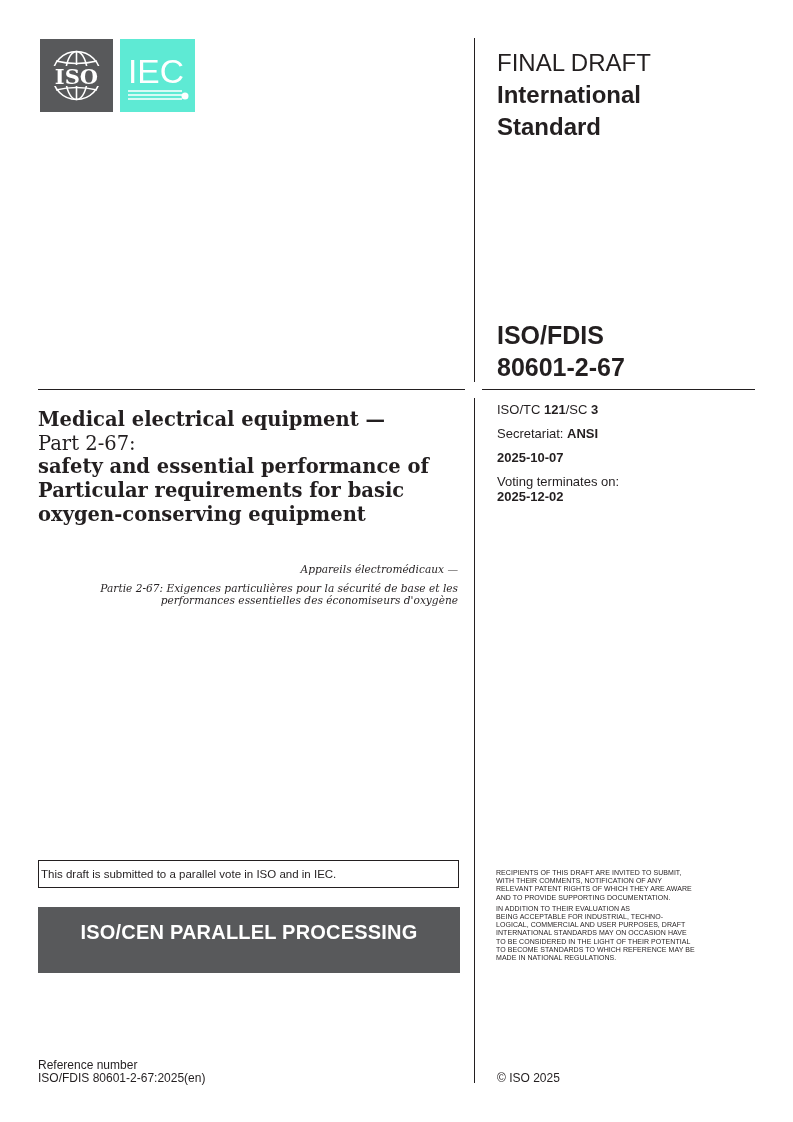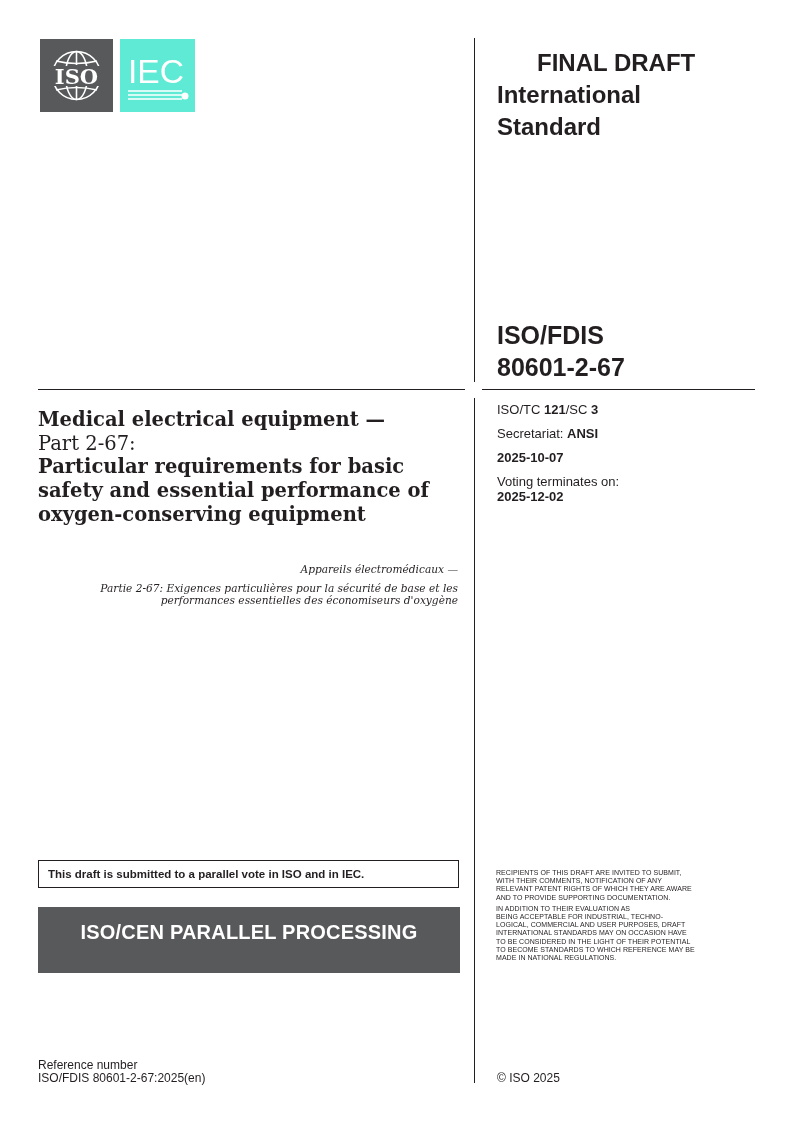--- a/index.html
+++ b/index.html
@@ -15,42 +15,42 @@
 
     
     #v-divider-top { left: 474px; top: 38px; width: 1px; height: 344px; background: #231f20; }
     #v-divider-bottom { left: 474px; top: 398px; width: 1px; height: 685px; background: #231f20; }
     #h-rule-left { left: 38px; top: 389px; width: 427px; height: 1px; background: #231f20; }
     #h-rule-right { left: 482px; top: 389px; width: 273px; height: 1px; background: #231f20; }
 
     
     #doc-type { left: 497px; top: 47px; width: 270px; }
     #doc-type div { font-size: 24px; font-weight: 700; line-height: 32px; color: #231f20; }
-    #doc-type .line1 { font-weight: 700; margin-left: 40px; }
+    #doc-type .line1 { font-weight: 400; }
     #doc-type .line2, #doc-type .line3 { font-weight: 600; }
 
     #doc-number { left: 497px; top: 319px; width: 270px; }
     #doc-number div { font-size: 25px; font-weight: 700; line-height: 32px; }
 
     
     #meta { left: 497px; top: 402px; width: 260px; font-size: 13px; line-height: 15px; color: #231f20; }
     #meta .row { margin-bottom: 9px; }
     #meta b { font-weight: 700; }
 
     
     #title-block { left: 38px; top: 407px; width: 420px; }
     #title-main { font-size: 19.5px; font-weight: 700; line-height: 26px; }
     #title-part { font-size: 19.5px; font-weight: 400; line-height: 22px; }
     #title-sub { font-size: 19.5px; font-weight: 700; line-height: 24px; }
 
     #fr-block { left: 38px; top: 563px; width: 420px; font-style: italic; font-size: 10.6px; line-height: 12.5px; color: #231f20; text-align: right; }
     #fr-block .fr-main { margin-bottom: 6px; }
 
     
-    #vote-notice { left: 38px; top: 860px; width: 421px; height: 28px; border: 1px solid #231f20; box-sizing: border-box; font-size: 11.5px; line-height: 26px; padding-left: 9px; font-weight: bold; }
+    #vote-notice { left: 38px; top: 860px; width: 421px; height: 28px; border: 1px solid #231f20; box-sizing: border-box; font-size: 11.5px; line-height: 26px; padding-left: 2px; }
 
     #parallel-banner { left: 38px; top: 907px; width: 422px; height: 66px; background: #58595b; color: #ffffff; text-align: center; font-size: 20px; font-weight: 700; line-height: 51px; letter-spacing: 0.2px; }
 
     
     #disclaimer { left: 496px; top: 869px; width: 262px; font-size: 7px; line-height: 8.2px; color: #231f20; letter-spacing: 0.05px; }
     #disclaimer p { margin: 0 0 3px 0; }
 
     
     #ref-block { left: 38px; top: 1059px; font-size: 12px; line-height: 13px; color: #231f20; }
     #copyright { left: 497px; top: 1072px; font-size: 12px; line-height: 13px; color: #231f20; }
@@ -114,22 +114,22 @@
   <div class="row">
     <div>Voting terminates on:</div>
     <b>2025-12-02</b>
   </div>
 </div>
 
 <div id="title-block" class="abs serif">
   <div id="title-main">Medical electrical equipment —</div>
   <div id="title-part">Part 2-67:</div>
   <div id="title-sub">
+    <div>safety and essential performance of</div>
     <div>Particular requirements for basic</div>
-    <div>safety and essential performance of</div>
     <div>oxygen-conserving equipment</div>
   </div>
 </div>
 
 <div id="fr-block" class="abs serif">
   <div class="fr-main">Appareils électromédicaux —</div>
   <div>Partie 2-67: Exigences particulières pour la sécurité de base et les</div>
   <div>performances essentielles des économiseurs d'oxygène</div>
 </div>
 

